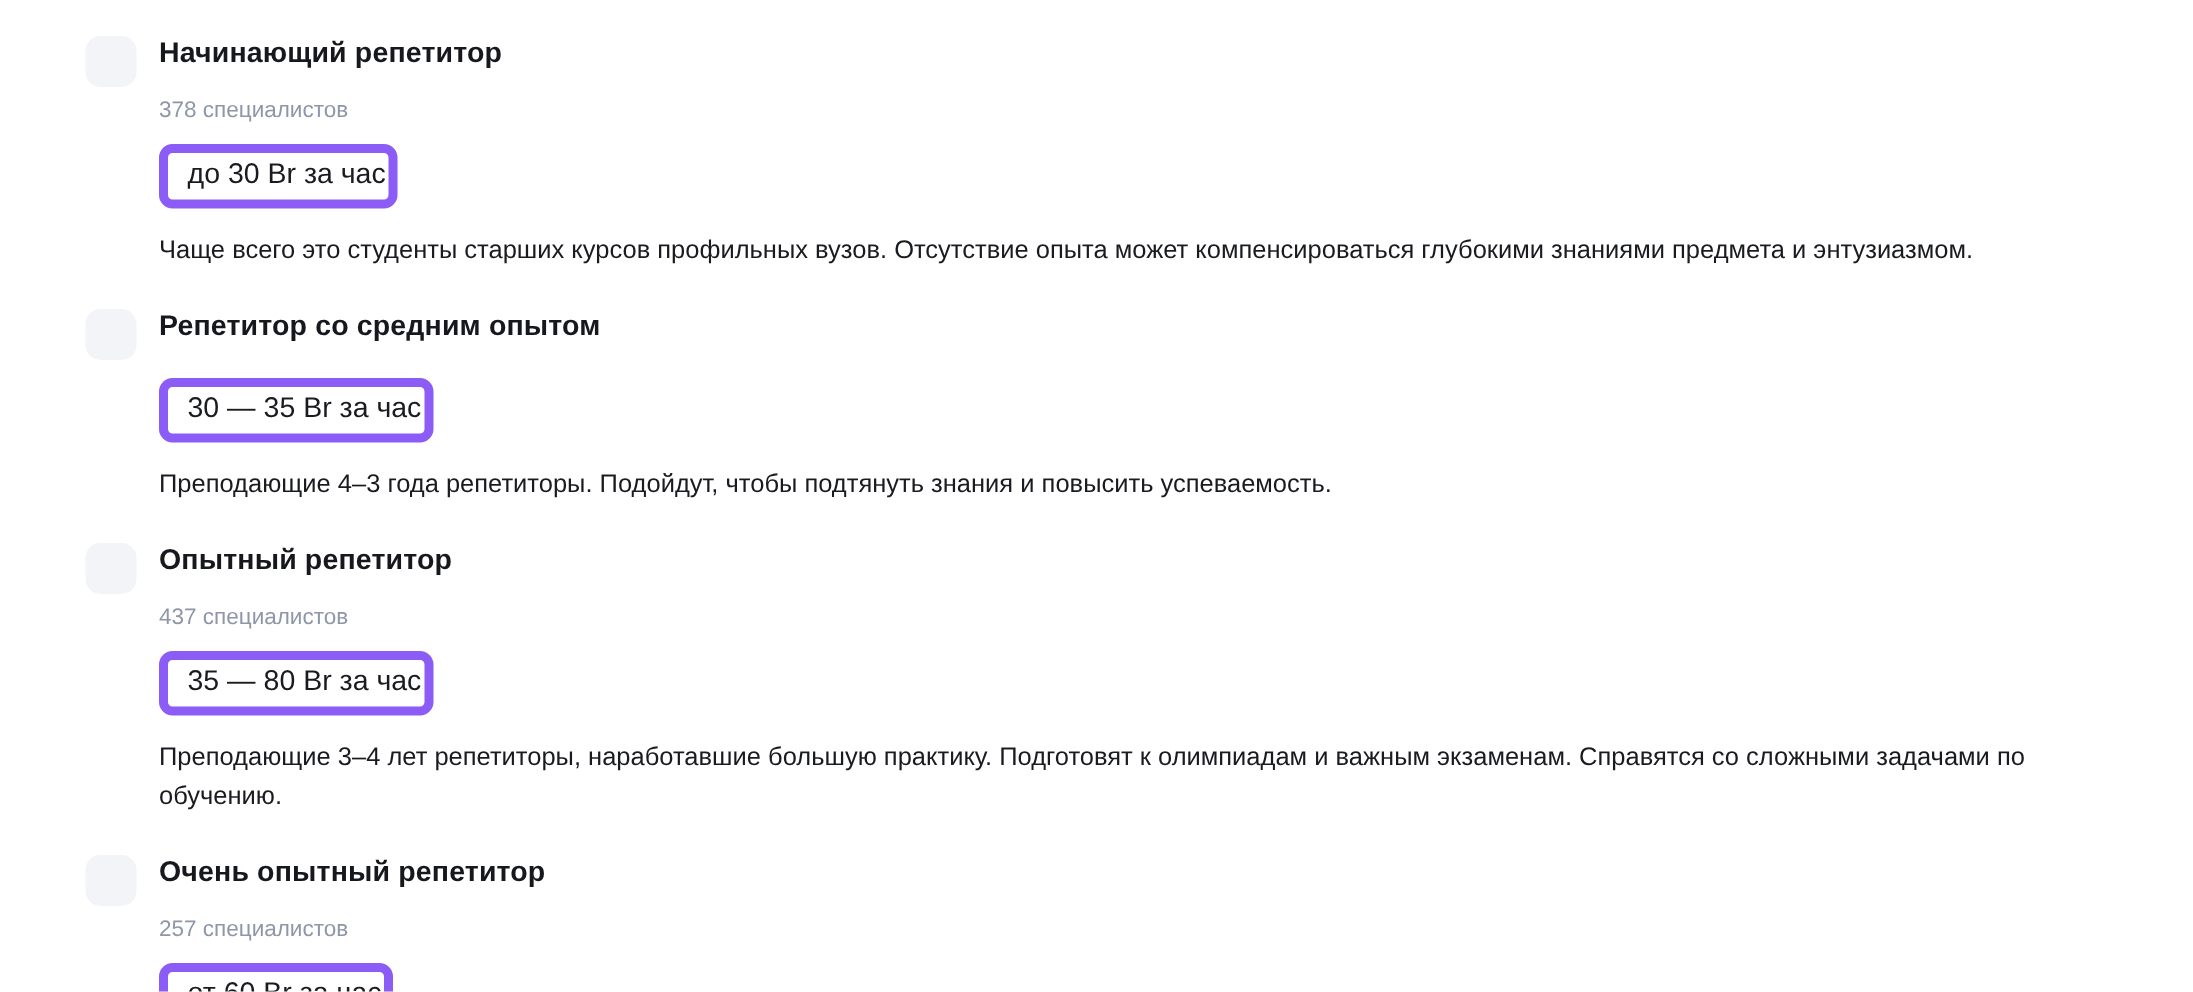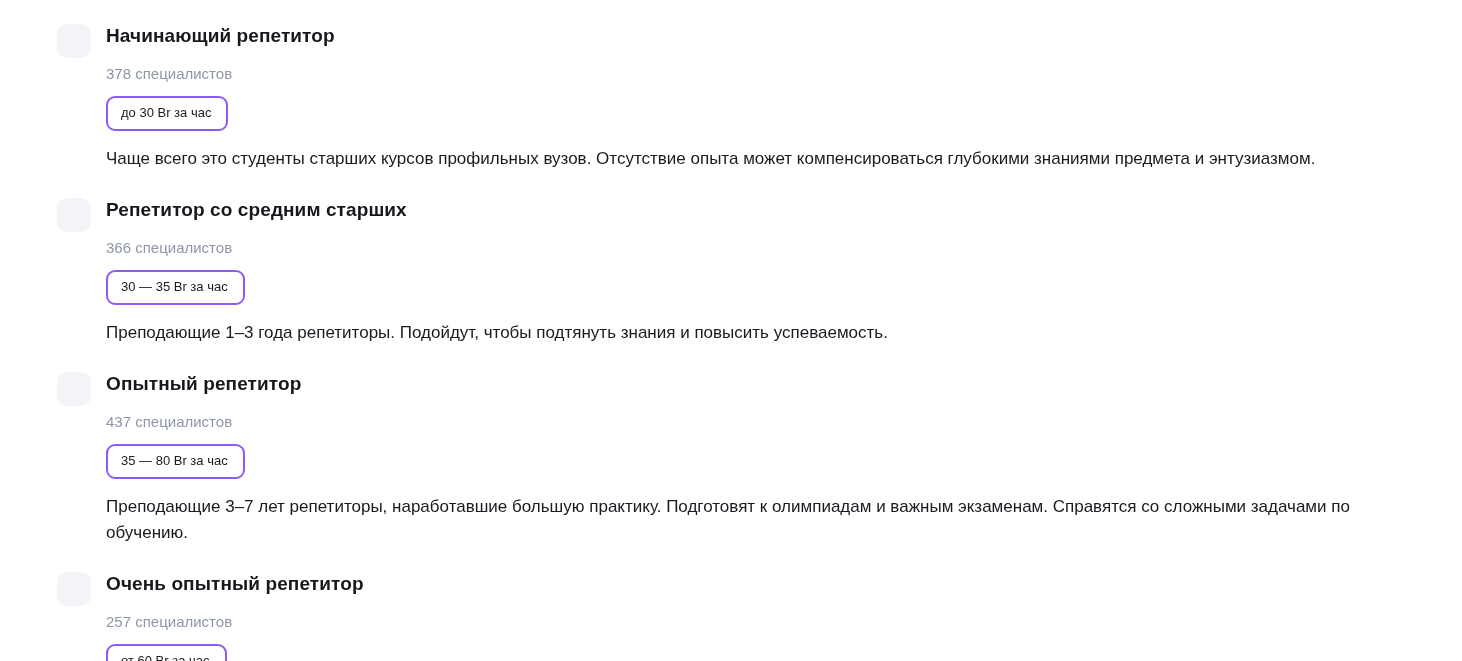--- a/index.html
+++ b/index.html
@@ -41,24 +41,24 @@
   }
   .item-count {
     font-size: 15px;
     color: #8e96a8;
     line-height: 20px;
     margin-top: 16px;
   }
   .item-price {
     display: inline-block;
     margin: 12px 0 0 49px;
-    padding: 5px 15px 6px 13px;
-    border: 2px solid #8b5cf6;
+    padding: 5px 2px 6px 13px;
+    border: 6px solid #8b5cf6;
     border-radius: 9px;
-    font-size: 13px;
+    font-size: 19px;
     color: #1a1b20;
     line-height: 20px;
     background: #ffffff;
     cursor: pointer;
   }
   .item-desc {
     margin: 15px 0 0 49px;
     max-width: 1308px;
     font-size: 17px;
     color: #1a1b20;
@@ -79,38 +79,37 @@
       </div>
     </div>
     <div class="item-price">до 30 Br за час</div>
     <p class="item-desc">Чаще всего это студенты старших курсов профильных вузов. Отсутствие опыта может компенсироваться глубокими знаниями предмета и энтузиазмом.</p>
   </section>
 
   <section class="item">
     <div class="item-header">
       <div class="item-icon"></div>
       <div class="item-heading">
-        <h3 class="item-title">Репетитор со средним старших</h3>
-        <div class="item-count">366 специалистов</div>
+        <h3 class="item-title">Репетитор со средним опытом</h3>
       </div>
     </div>
     <div class="item-price">30 — 35 Br за час</div>
-    <p class="item-desc">Преподающие 1–3 года репетиторы. Подойдут, чтобы подтянуть знания и повысить успеваемость.</p>
+    <p class="item-desc">Преподающие 4–3 года репетиторы. Подойдут, чтобы подтянуть знания и повысить успеваемость.</p>
   </section>
 
   <section class="item">
     <div class="item-header">
       <div class="item-icon"></div>
       <div class="item-heading">
         <h3 class="item-title">Опытный репетитор</h3>
         <div class="item-count">437 специалистов</div>
       </div>
     </div>
     <div class="item-price">35 — 80 Br за час</div>
-    <p class="item-desc">Преподающие 3–7 лет репетиторы, наработавшие большую практику. Подготовят к олимпиадам и важным экзаменам. Справятся со сложными задачами по обучению.</p>
+    <p class="item-desc">Преподающие 3–4 лет репетиторы, наработавшие большую практику. Подготовят к олимпиадам и важным экзаменам. Справятся со сложными задачами по обучению.</p>
   </section>
 
   <section class="item">
     <div class="item-header">
       <div class="item-icon"></div>
       <div class="item-heading">
         <h3 class="item-title">Очень опытный репетитор</h3>
         <div class="item-count">257 специалистов</div>
       </div>
     </div>

